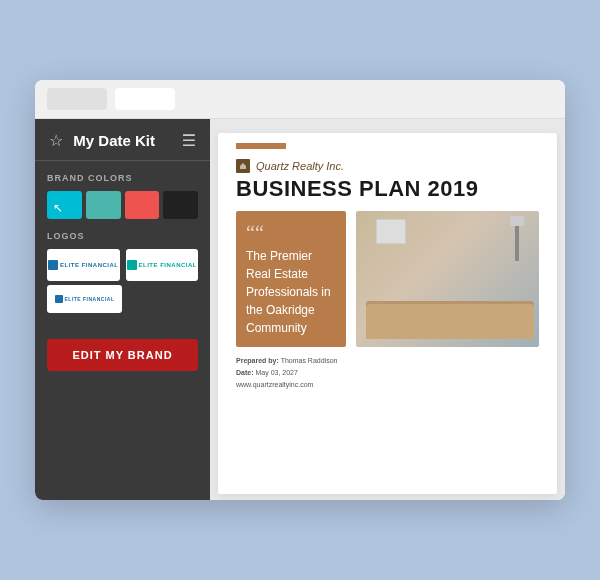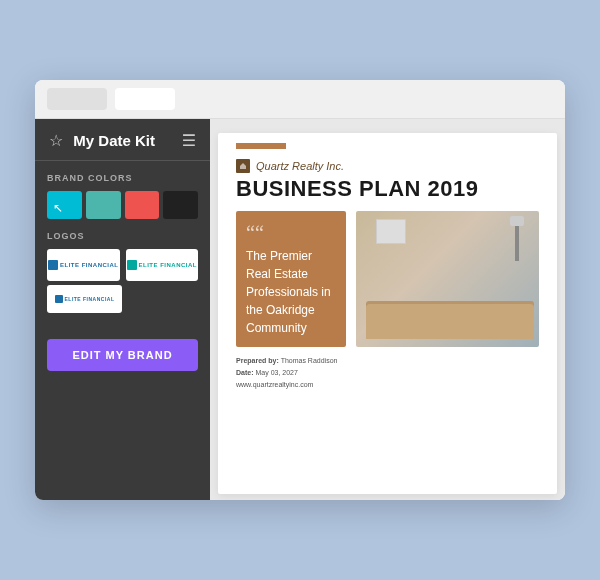--- a/index.html
+++ b/index.html
@@ -147,21 +147,21 @@
     }
     .color-cursor {
       position: absolute;
       bottom: 4px;
       left: 6px;
       color: #fff;
       font-size: 12px;
     }
     .edit-brand-btn {
       margin: 16px 12px 0;
-      background: #8b5cf6;
+      background: #b91c1c;
       color: #fff;
       border: none;
       border-radius: 4px;
       padding: 10px 0;
       font-size: 11px;
       font-weight: bold;
       letter-spacing: 1px;
       cursor: pointer;
       width: calc(100% - 24px);
       text-align: center;

